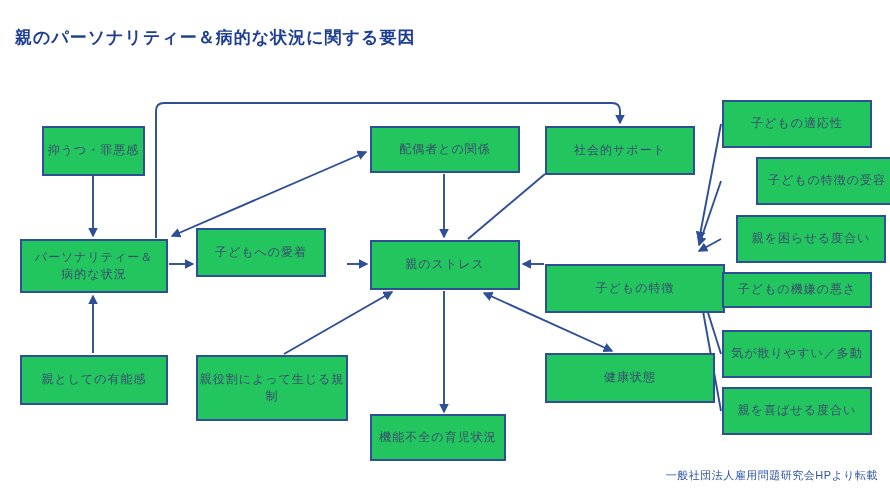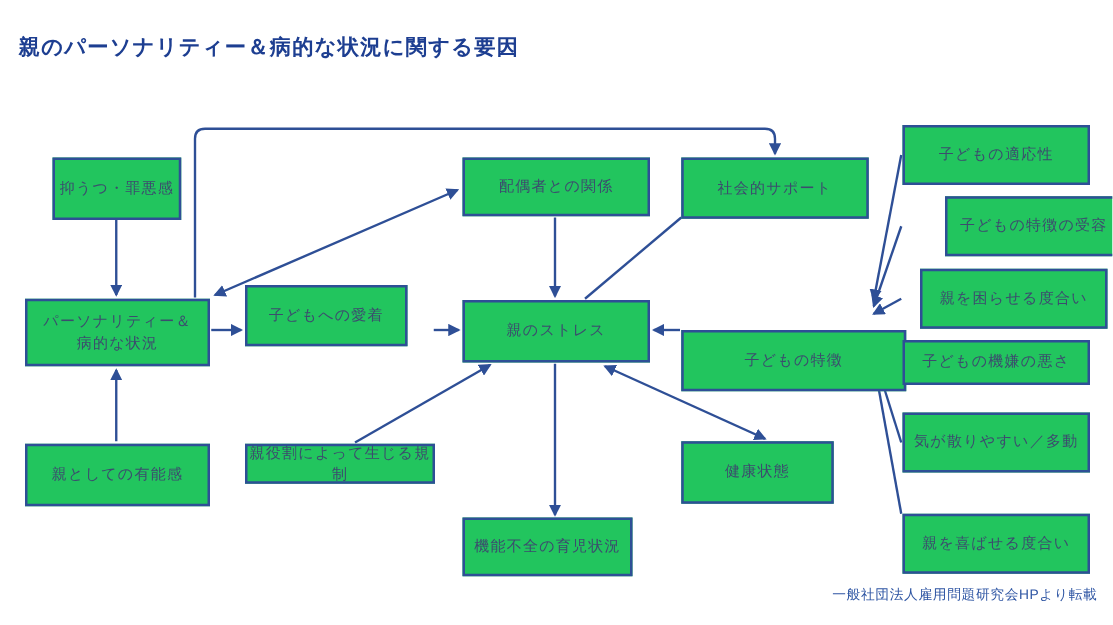--- a/index.html
+++ b/index.html
@@ -57,29 +57,29 @@
           <path d="M 721 354 L 699 284" fill="none" stroke="#2e4f96" stroke-width="1.9" marker-end="url(#ah)"></path>
           <path d="M 721 411 L 699 289" fill="none" stroke="#2e4f96" stroke-width="1.9" marker-end="url(#ah)"></path>
         </g>
     </svg>
 
   <div class="node" style="left: 42px; top: 126px; width: 103px; height: 50px; border-color: rgb(46, 79, 150); color: rgb(60, 76, 110);">抑うつ・罪悪感</div>
       <div class="node" style="left: 20px; top: 239px; width: 148px; height: 54px; border-color: rgb(46, 79, 150); color: rgb(60, 76, 110);">パーソナリティー＆
 病的な状況</div>
       <div class="node" style="left: 20px; top: 355px; width: 148px; height: 50px; border-color: rgb(46, 79, 150); color: rgb(60, 76, 110);">親としての有能感</div>
       <div class="node" style="left: 196px; top: 228px; width: 130px; height: 49px; border-color: rgb(46, 79, 150); color: rgb(60, 76, 110);">子どもへの愛着</div>
-      <div class="node" style="left: 196px; top: 355px; width: 152px; height: 32px; border-color: rgb(46, 79, 150); color: rgb(60, 76, 110);">親役割によって生じる規制</div>
+      <div class="node" style="left: 196px; top: 355px; width: 152px; height: 66px; border-color: rgb(46, 79, 150); color: rgb(60, 76, 110);">親役割によって生じる規制</div>
       <div class="node" style="left: 370px; top: 126px; width: 150px; height: 47px; border-color: rgb(46, 79, 150); color: rgb(60, 76, 110);">配偶者との関係</div>
       <div class="node" style="left: 370px; top: 240px; width: 150px; height: 50px; border-color: rgb(46, 79, 150); color: rgb(60, 76, 110);">親のストレス</div>
       <div class="node" style="left: 370px; top: 414px; width: 136px; height: 47px; border-color: rgb(46, 79, 150); color: rgb(60, 76, 110);">機能不全の育児状況</div>
       <div class="node" style="left: 545px; top: 126px; width: 150px; height: 49px; border-color: rgb(46, 79, 150); color: rgb(60, 76, 110);">社会的サポート</div>
       <div class="node" style="left: 545px; top: 236px; width: 180px; height: 49px; border-color: rgb(46, 79, 150); color: rgb(60, 76, 110); margin-top: 28px;">子どもの特徴</div>
-      <div class="node" style="left: 545px; top: 353px; width: 122px; height: 50px; border-color: rgb(46, 79, 150); color: rgb(60, 76, 110);">健康状態</div>
+      <div class="node" style="left: 545px; top: 353px; width: 170px; height: 50px; border-color: rgb(46, 79, 150); color: rgb(60, 76, 110);">健康状態</div>
       <div class="node" style="left: 722px; top: 100px; width: 150px; height: 48px; border-color: rgb(46, 79, 150); color: rgb(60, 76, 110);">子どもの適応性</div>
       <div class="node" style="left: 756px; top: 157px; width: 142px; height: 48px; border-color: rgb(46, 79, 150); color: rgb(60, 76, 110);">子どもの特徴の受容</div>
       <div class="node" style="left: 722px; top: 215px; width: 150px; height: 48px; border-color: rgb(46, 79, 150); color: rgb(60, 76, 110); margin-left: 14px;">親を困らせる度合い</div>
       <div class="node" style="left: 722px; top: 272px; width: 150px; height: 36px; border-color: rgb(46, 79, 150); color: rgb(60, 76, 110);">子どもの機嫌の悪さ</div>
       <div class="node" style="left: 722px; top: 330px; width: 150px; height: 48px; border-color: rgb(46, 79, 150); color: rgb(60, 76, 110);">気が散りやすい／多動</div>
-      <div class="node" style="left: 722px; top: 387px; width: 150px; height: 48px; border-color: rgb(46, 79, 150); color: rgb(60, 76, 110); margin-top: 24px;">親を喜ばせる度合い</div>
+      <div class="node" style="left: 722px; top: 387px; width: 150px; height: 48px; border-color: rgb(46, 79, 150); color: rgb(60, 76, 110);">親を喜ばせる度合い</div>
     </div>
 
   <div class="footer">一般社団法人雇用問題研究会HPより転載</div>
 </div>
 
 </body></html>

